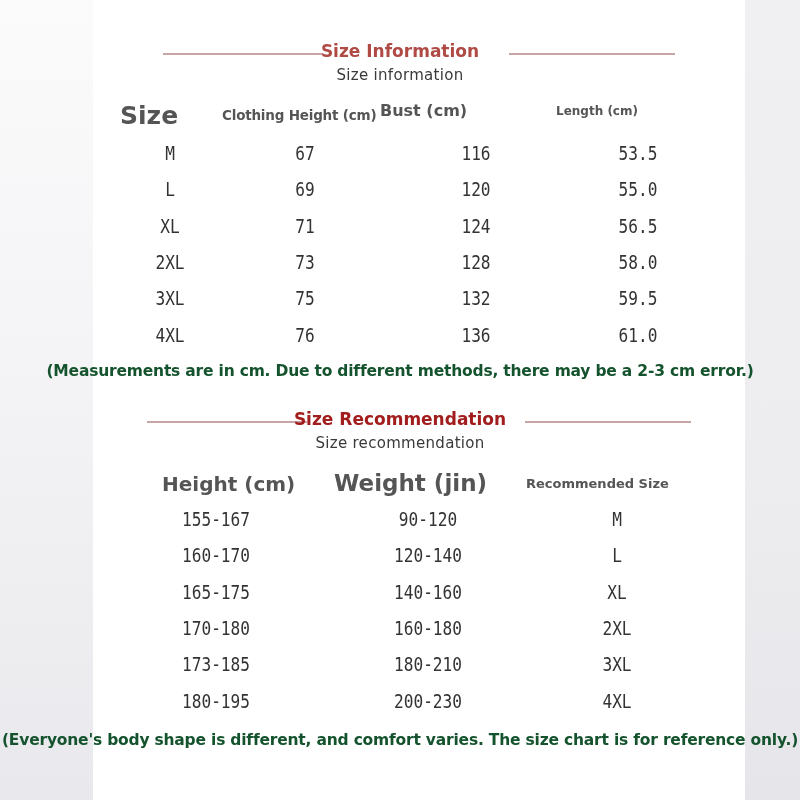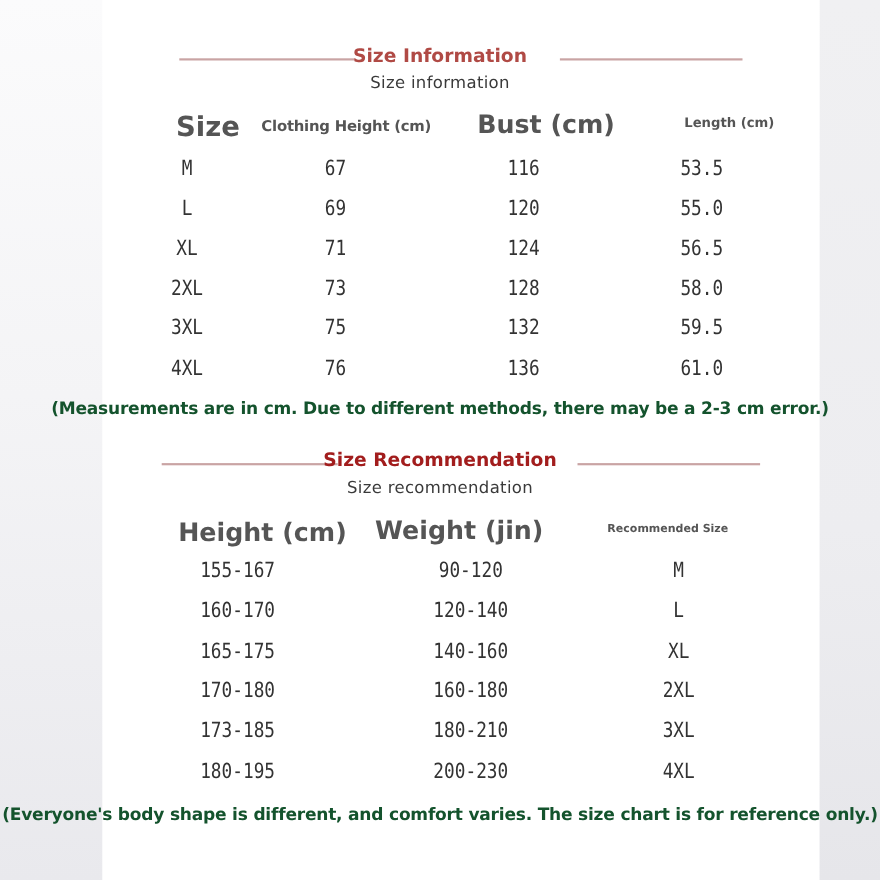--- a/index.html
+++ b/index.html
@@ -24,21 +24,21 @@
   .section-title.info { top: 41px; color: #b04a45; }
   .section-title.rec { top: 409px; color: #a21d1d; }
   .rule {
     position: absolute; height: 2px; background: #c9a4a4;
   }
   .subtitle {
     position: absolute; left: 0; width: 800px; text-align: center;
     font-size: 15px; color: #3a3a3a; letter-spacing: 0.3px;
   }
   .hdr {
-    position: absolute; color: #555555; font-weight: bold; text-align: right;
+    position: absolute; color: #555555; font-weight: bold; text-align: left;
     white-space: nowrap;
   }
   .cell {
     position: absolute; font-family: "DejaVu Sans Mono", monospace;
     font-size: 19px; color: #333333; text-align: center; white-space: nowrap;
     transform: scaleX(0.85);
   }
   .note {
     position: absolute; left: 0; width: 800px; text-align: center;
     font-weight: bold; color: #14532d; font-size: 15.5px; white-space: nowrap;
@@ -51,21 +51,21 @@
 <div class="bg-right"></div>
 <div class="panel"></div>
 
 <div class="rule" style="left:163px; top:53px; width:160px;"></div>
 <div class="rule" style="left:509px; top:53px; width:166px;"></div>
 <div class="section-title info">Size Information</div>
 <div class="subtitle" style="top:66px;">Size information</div>
 
 <div class="hdr" style="left:120px; top:101px; width:98px; font-size:25px;">Size</div>
 <div class="hdr" style="left:222px; top:107px; width:170px; font-size:13.5px; letter-spacing:-0.2px;">Clothing Height (cm)</div>
-<div class="hdr" style="left:417px; top:101px; width:142px; font-size:23px;">Bust (cm)</div>
+<div class="hdr" style="left:380px; top:101px; width:142px; font-size:16px;">Bust (cm)</div>
 <div class="hdr" style="left:556px; top:104px; width:148px; font-size:12px;">Length (cm)</div>
 
 <div id="info-rows">
     <div class="cell" style="left: 115px; width: 110px; top: 142px;">M</div>
     <div class="cell" style="left: 250px; width: 110px; top: 142px;">67</div>
     <div class="cell" style="left: 421px; width: 110px; top: 142px;">116</div>
     <div class="cell" style="left: 583px; width: 110px; top: 142px;">53.5</div>
     <div class="cell" style="left: 115px; width: 110px; top: 178.3px;">L</div>
     <div class="cell" style="left: 250px; width: 110px; top: 178.3px;">69</div>
     <div class="cell" style="left: 421px; width: 110px; top: 178.3px;">120</div>
@@ -88,23 +88,23 @@
     <div class="cell" style="left: 583px; width: 110px; top: 323.5px;">61.0</div>
   </div>
 
 <div class="note" style="top:362px;">(Measurements are in cm. Due to different methods, there may be a 2-3 cm error.)</div>
 
 <div class="rule" style="left:147px; top:421px; width:160px;"></div>
 <div class="rule" style="left:525px; top:421px; width:166px;"></div>
 <div class="section-title rec">Size Recommendation</div>
 <div class="subtitle" style="top:434px;">Size recommendation</div>
 
-<div class="hdr" style="left:162px; top:472px; width:150px; font-size:23px;">Height (cm)</div>
+<div class="hdr" style="left:162px; top:472px; width:150px; font-size:20px;">Height (cm)</div>
 <div class="hdr" style="left:334px; top:470px; width:160px; font-size:23px;">Weight (jin)</div>
-<div class="hdr" style="left:526px; top:476px; width:136px; font-size:10px;">Recommended Size</div>
+<div class="hdr" style="left:526px; top:476px; width:136px; font-size:13px;">Recommended Size</div>
 
 <div id="rec-rows">
     <div class="cell" style="left: 161px; width: 110px; top: 508px;">155-167</div>
     <div class="cell" style="left: 373px; width: 110px; top: 508px;">90-120</div>
     <div class="cell" style="left: 562px; width: 110px; top: 508px;">M</div>
     <div class="cell" style="left: 161px; width: 110px; top: 544.3px;">160-170</div>
     <div class="cell" style="left: 373px; width: 110px; top: 544.3px;">120-140</div>
     <div class="cell" style="left: 562px; width: 110px; top: 544.3px;">L</div>
     <div class="cell" style="left: 161px; width: 110px; top: 580.6px;">165-175</div>
     <div class="cell" style="left: 373px; width: 110px; top: 580.6px;">140-160</div>

